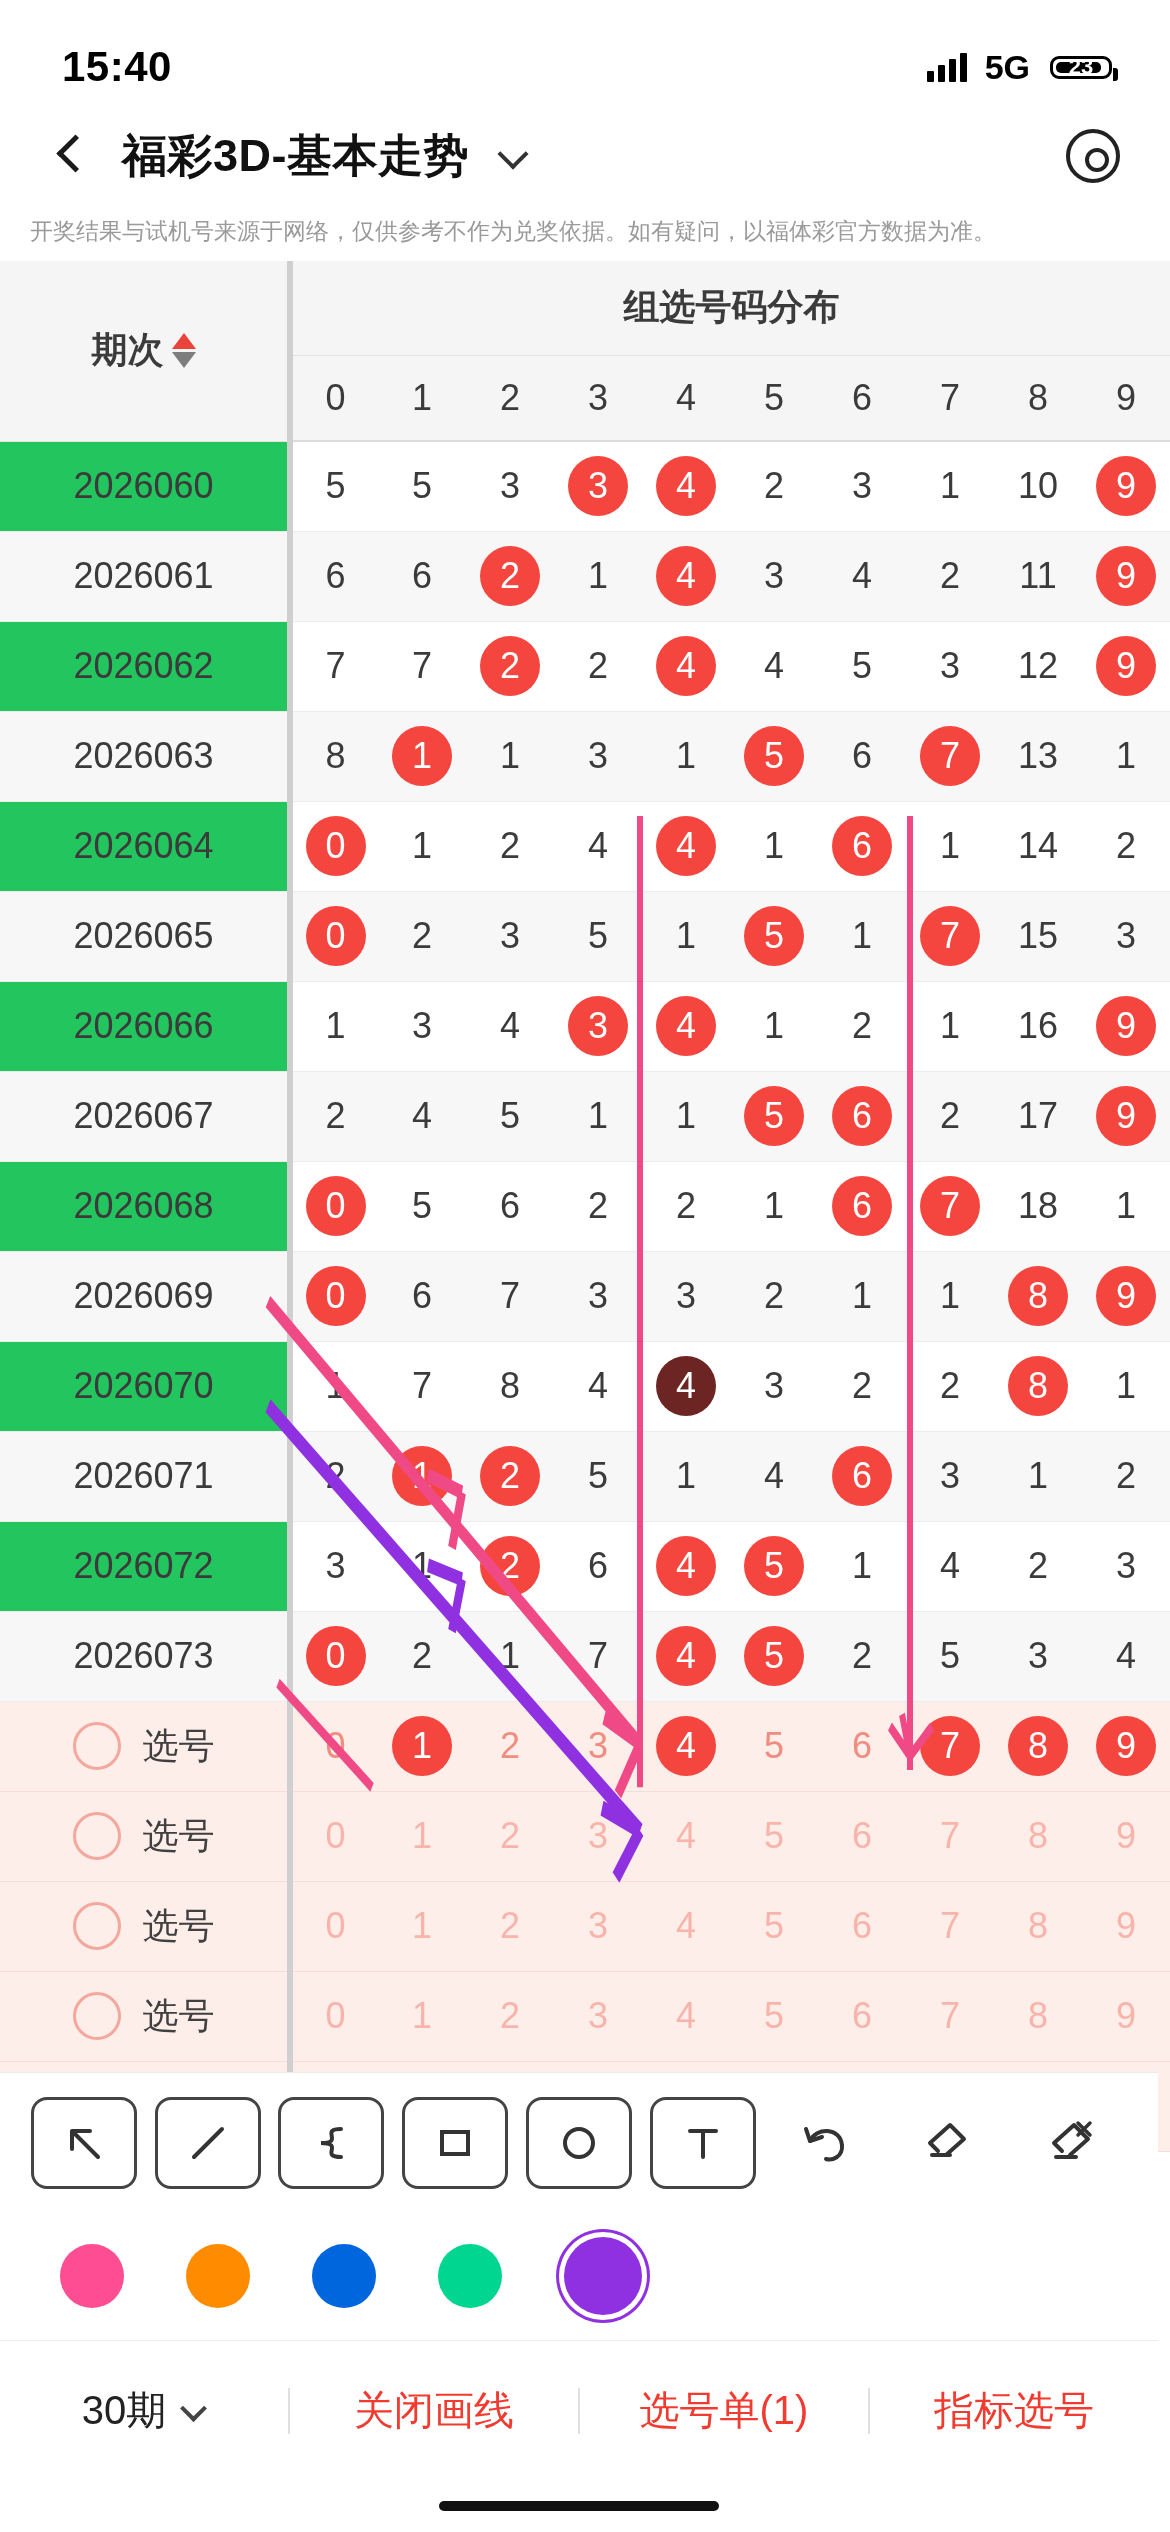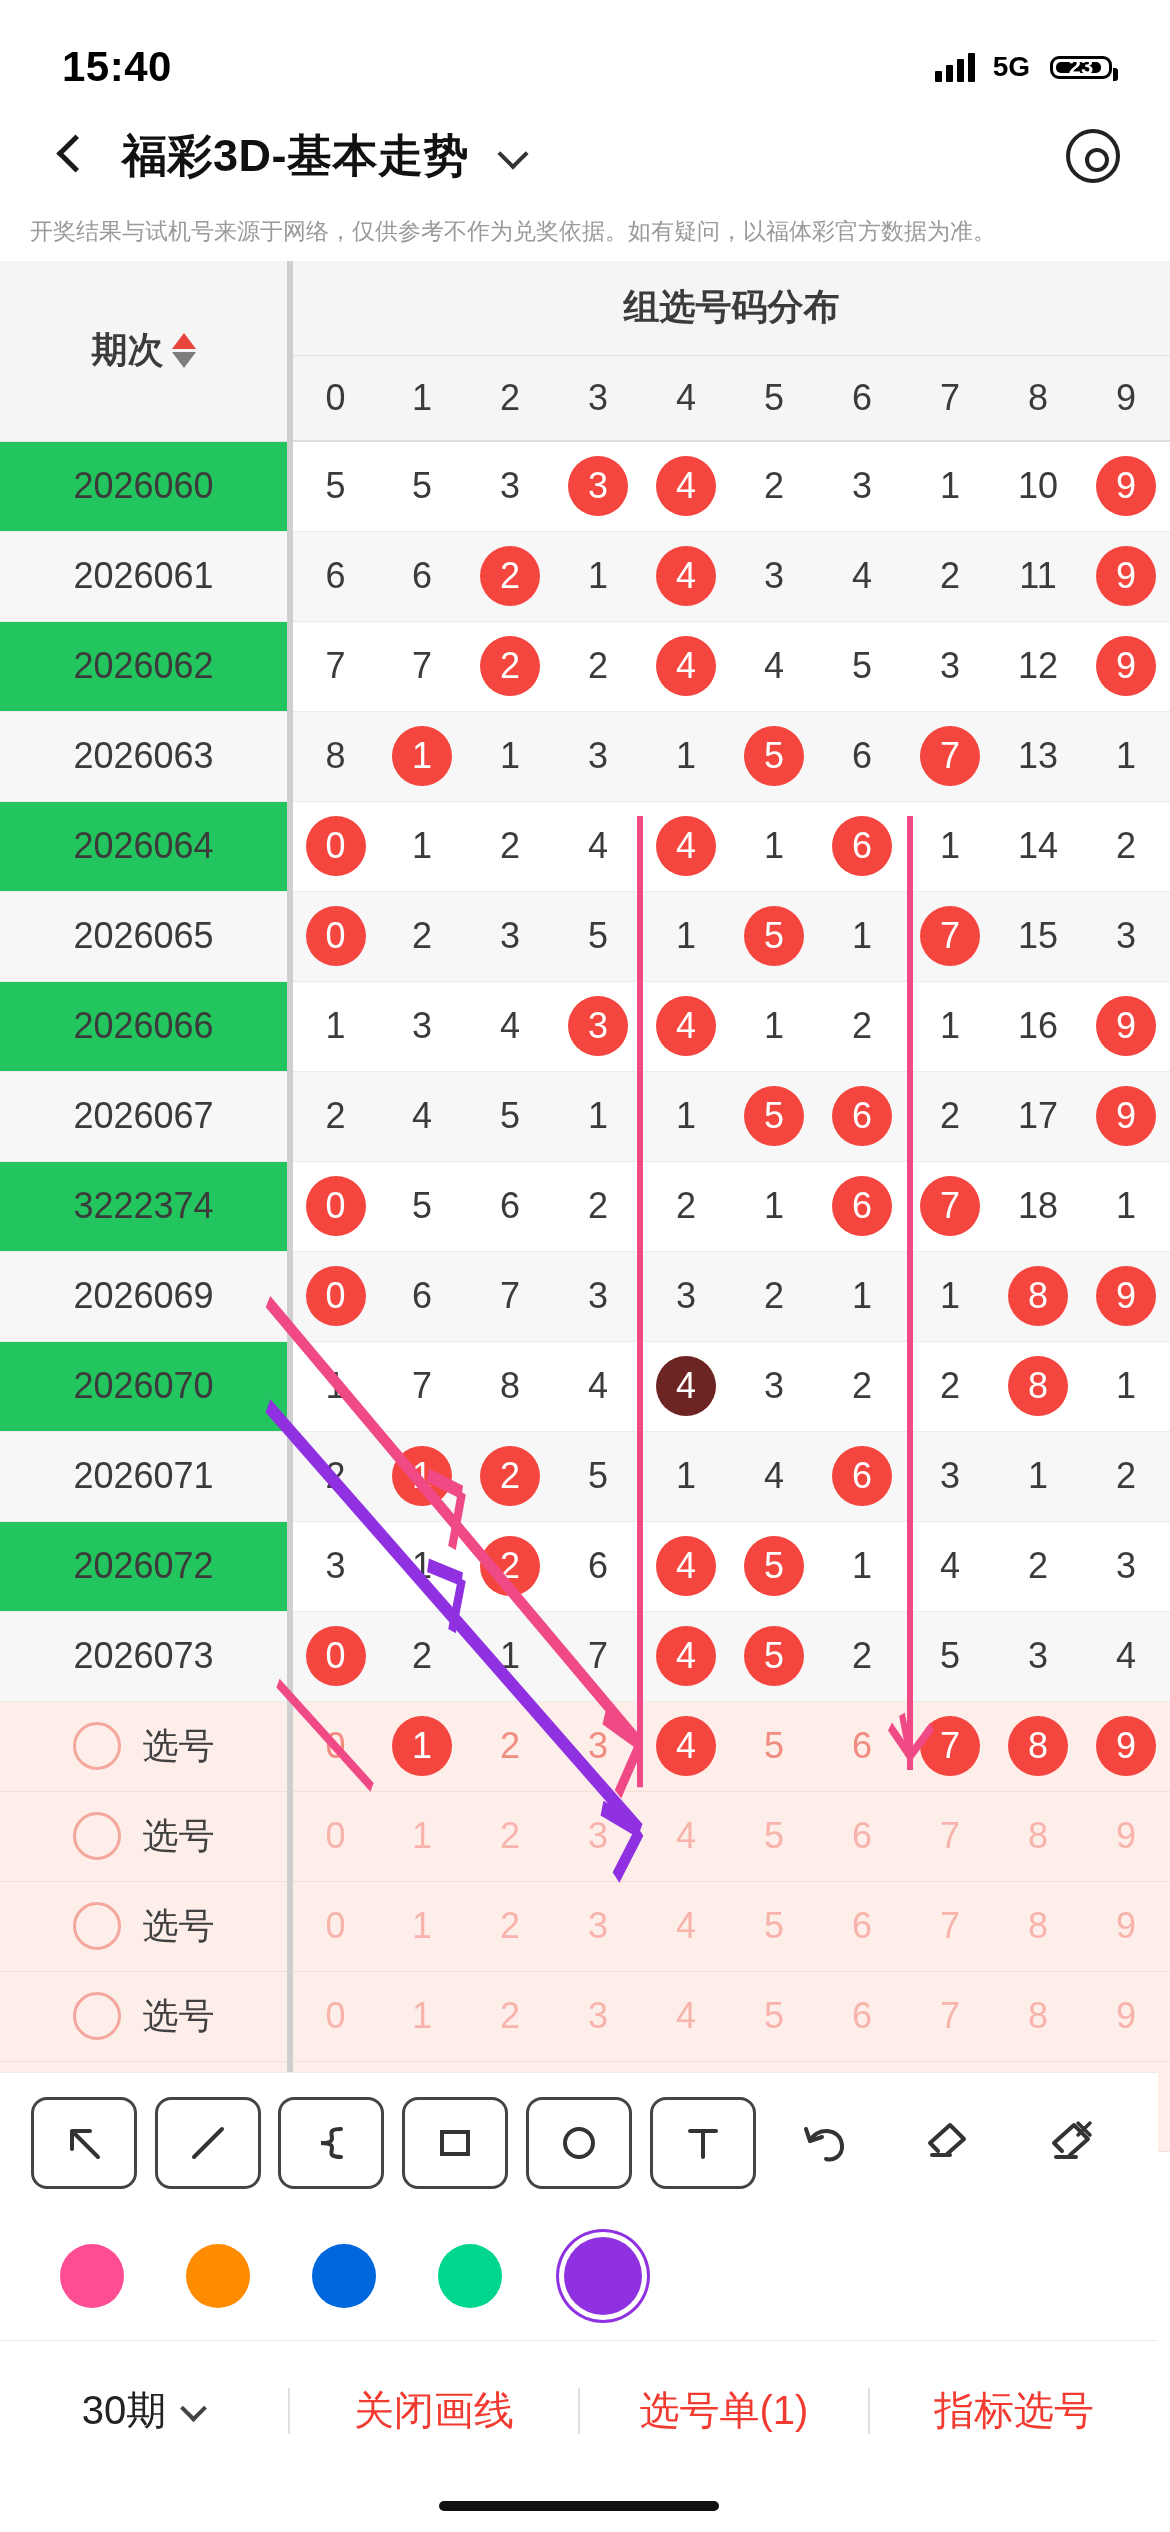--- a/index.html
+++ b/index.html
@@ -17,21 +17,21 @@
     padding: 30px 58px 0 62px;
   }
   .status-time { font-size: 42px; font-weight: 600; color:#000; letter-spacing:0.5px; }
   .status-right { display:flex; align-items:center; gap: 12px; }
   .signal { display:flex; align-items:flex-end; gap:4px; height:30px; }
   .signal i { display:block; width:7px; background:#000; border-radius:1px; }
   .signal i:nth-child(1){height:11px;}
   .signal i:nth-child(2){height:17px;}
   .signal i:nth-child(3){height:23px;}
   .signal i:nth-child(4){height:29px;}
-  .net { font-size:28px; font-weight:600; color:#000; margin-left:6px;}
+  .net { font-size:34px; font-weight:600; color:#000; margin-left:6px;}
   .battery { position:relative; width:62px; height:23px; border:3px solid #000; border-radius:9px; margin-left:8px; }
   .battery:after{content:""; position:absolute; right:-9px; top:9px; width:5px; height:13px; background:#000; border-radius:0 3px 3px 0;}
   .battery .fill { position:absolute; left:3px; top:3px; bottom:3px; width:80%; background:#000; border-radius:5px; }
   .battery .num { position:absolute; inset:0; display:flex; align-items:center; justify-content:center; color:#fff; font-size:22px; font-weight:700; }
 
   
   .navbar { height: 104px; display:flex; align-items:center; padding: 0 50px 0 48px; }
   .nav-back { width:44px; height:44px; position:relative; }
   .nav-back:before{
     content:""; position:absolute; left:14px; top:6px; width:22px; height:22px;
@@ -272,21 +272,21 @@
             <td>5</td>
             <td>1</td>
             <td>1</td>
             <td><span class="ball">5</span></td>
             <td><span class="ball">6</span></td>
             <td>2</td>
             <td>17</td>
             <td><span class="ball">9</span></td>
           </tr>
           <tr>
-            <td class="period">3222374</td>
+            <td class="period">2026068</td>
             <td><span class="ball">0</span></td>
             <td>5</td>
             <td>6</td>
             <td>2</td>
             <td>2</td>
             <td>1</td>
             <td><span class="ball">6</span></td>
             <td><span class="ball">7</span></td>
             <td>18</td>
             <td>1</td>

